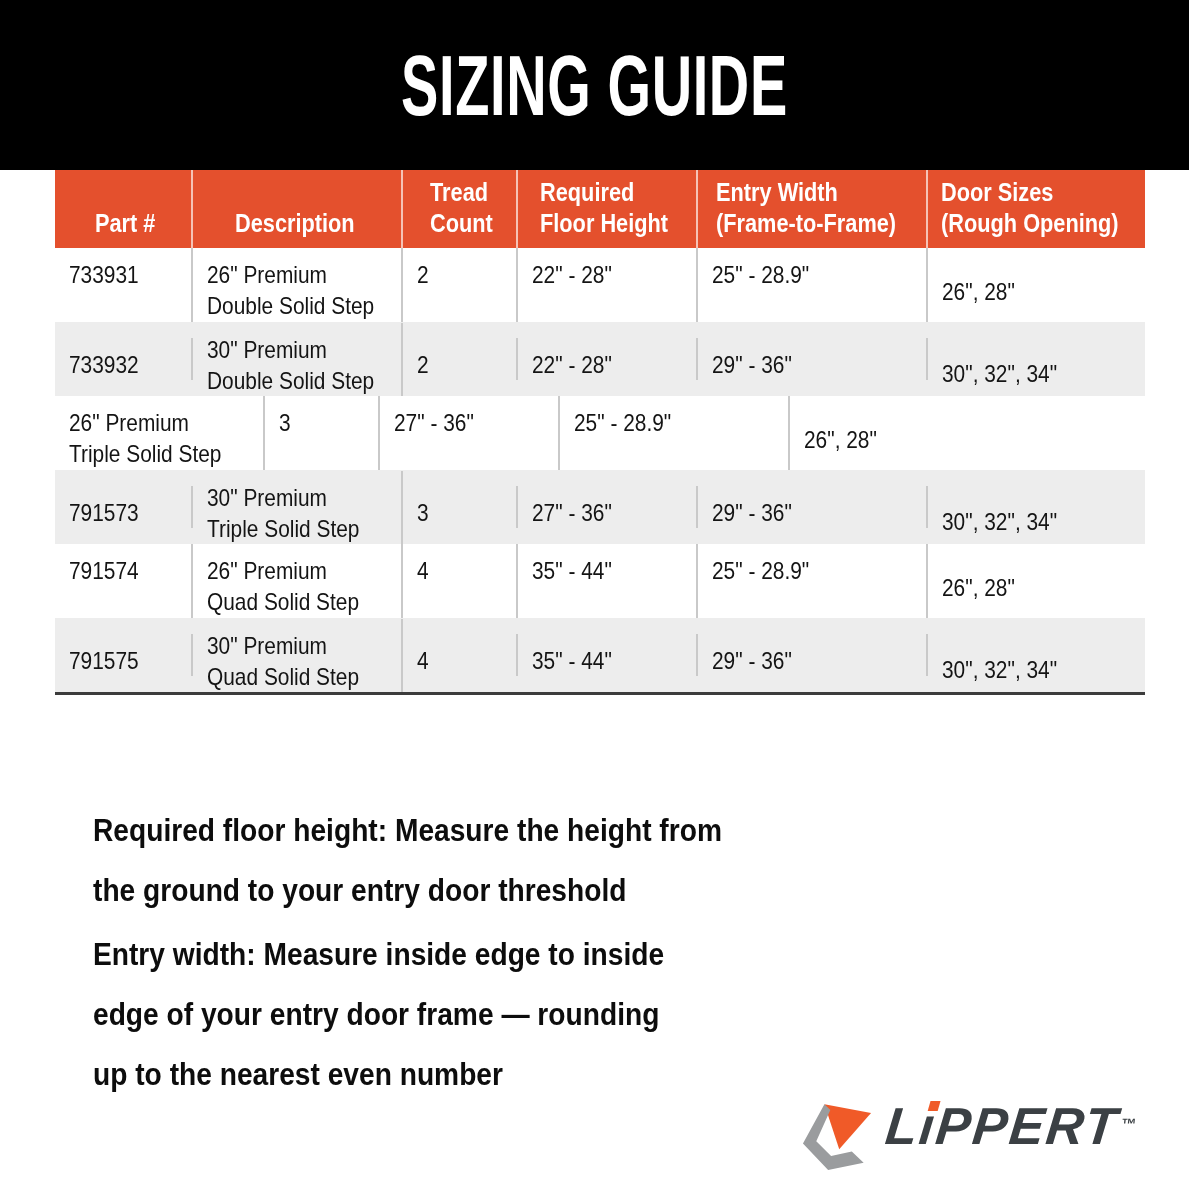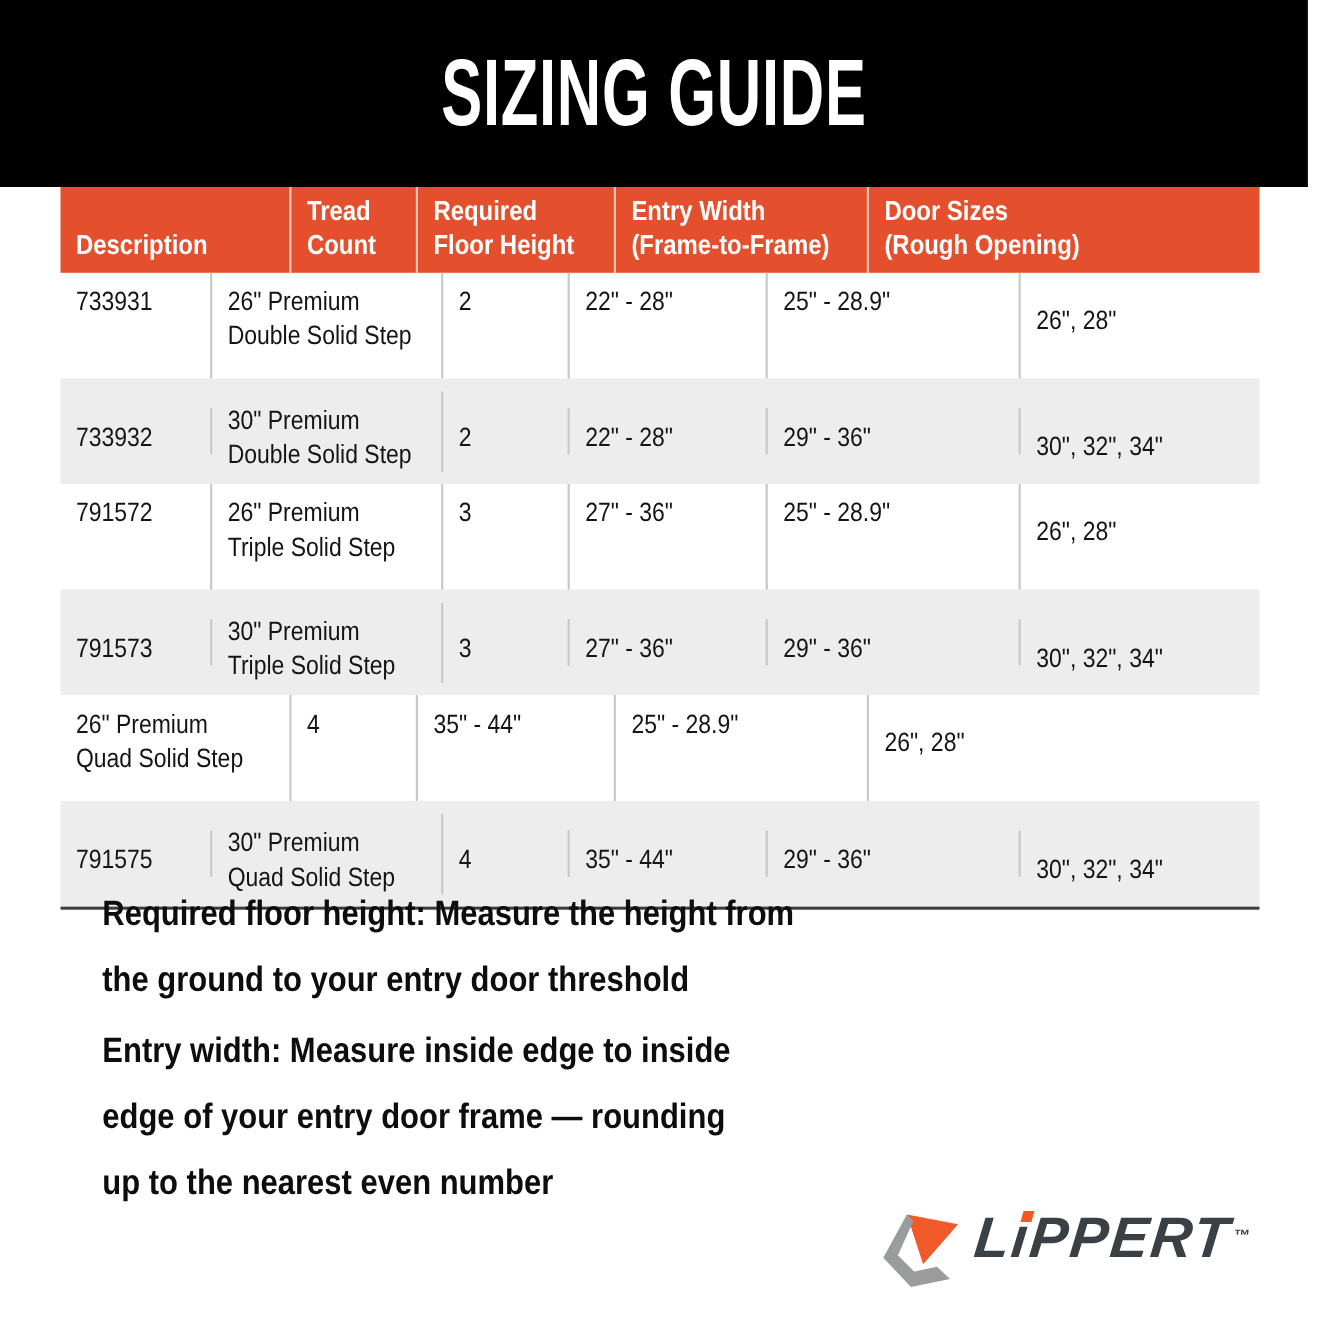--- a/index.html
+++ b/index.html
@@ -37,35 +37,36 @@
 
   
   .sizing-table {
     position: absolute;
     top: 170px; left: 55px;
     width: 1090px;
     border-bottom: 3px solid #3c3c3c;
   }
   .t-row { display: flex; width: 1090px; }
   .t-head { background: #e4502d; height: 78px; }
-  .t-data { height: 96px; }
+  .t-data { height: 74px; }
   .t-data.alt { background: #ededed; align-items: center; }
 
   .c0 { width: 138px; }
   .c1 { width: 210px; }
   .c2 { width: 115px; }
   .c3 { width: 180px; }
   .c4 { width: 230px; }
   .c5 { width: 217px; margin-top: 17px; }
 
   .h-cell {
     display: flex;
     align-items: flex-end;
     padding: 0 0 9px 14px;
     border-right: 2px solid rgba(255,255,255,0.65);
+    justify-content: center;
   }
   .h-cell.last { border-right: none; }
   .h-text {
     color: #ffffff;
     font-size: 25px;
     font-weight: 700;
     line-height: 31px;
     white-space: pre;
     display: inline-block;
     transform: scaleX(0.87);
@@ -149,20 +150,23 @@
 <body>
 
 <div class="page">
 
   <div class="banner">
     <span class="banner-title">SIZING GUIDE</span>
   </div>
 
   <div class="sizing-table">
     <div class="t-row t-head">
+      <div class="h-cell c0">
+          <span class="h-text">Part #</span>
+        </div>
       <div class="h-cell c1">
           <span class="h-text">Description</span>
         </div>
       <div class="h-cell c2">
           <span class="h-text">Tread
 Count</span>
         </div>
       <div class="h-cell c3">
           <span class="h-text">Required
 Floor Height</span>
@@ -191,40 +195,40 @@
       <div class="d-cell c0"><span class="d-text">733932</span></div>
       <div class="d-cell c1"><span class="d-text">30" Premium
 Double Solid Step</span></div>
       <div class="d-cell c2"><span class="d-text">2</span></div>
       <div class="d-cell c3"><span class="d-text">22" - 28"</span></div>
       <div class="d-cell c4"><span class="d-text">29" - 36"</span></div>
       <div class="d-cell c5 last"><span class="d-text">30", 32", 34"</span></div>
     </div>
 
     <div class="t-row t-data">
-      <div class="d-cell c0"><span class="d-text">791572</span></div>
       <div class="d-cell c1"><span class="d-text">26" Premium
 Triple Solid Step</span></div>
       <div class="d-cell c2"><span class="d-text">3</span></div>
       <div class="d-cell c3"><span class="d-text">27" - 36"</span></div>
       <div class="d-cell c4"><span class="d-text">25" - 28.9"</span></div>
       <div class="d-cell c5 last"><span class="d-text">26", 28"</span></div>
     </div>
 
     <div class="t-row t-data alt">
       <div class="d-cell c0"><span class="d-text">791573</span></div>
       <div class="d-cell c1"><span class="d-text">30" Premium
 Triple Solid Step</span></div>
       <div class="d-cell c2"><span class="d-text">3</span></div>
       <div class="d-cell c3"><span class="d-text">27" - 36"</span></div>
       <div class="d-cell c4"><span class="d-text">29" - 36"</span></div>
       <div class="d-cell c5 last"><span class="d-text">30", 32", 34"</span></div>
     </div>
 
     <div class="t-row t-data">
+      <div class="d-cell c0"><span class="d-text">791574</span></div>
       <div class="d-cell c1"><span class="d-text">26" Premium
 Quad Solid Step</span></div>
       <div class="d-cell c2"><span class="d-text">4</span></div>
       <div class="d-cell c3"><span class="d-text">35" - 44"</span></div>
       <div class="d-cell c4"><span class="d-text">25" - 28.9"</span></div>
       <div class="d-cell c5 last"><span class="d-text">26", 28"</span></div>
     </div>
 
     <div class="t-row t-data alt">
       <div class="d-cell c0"><span class="d-text">791575</span></div>

